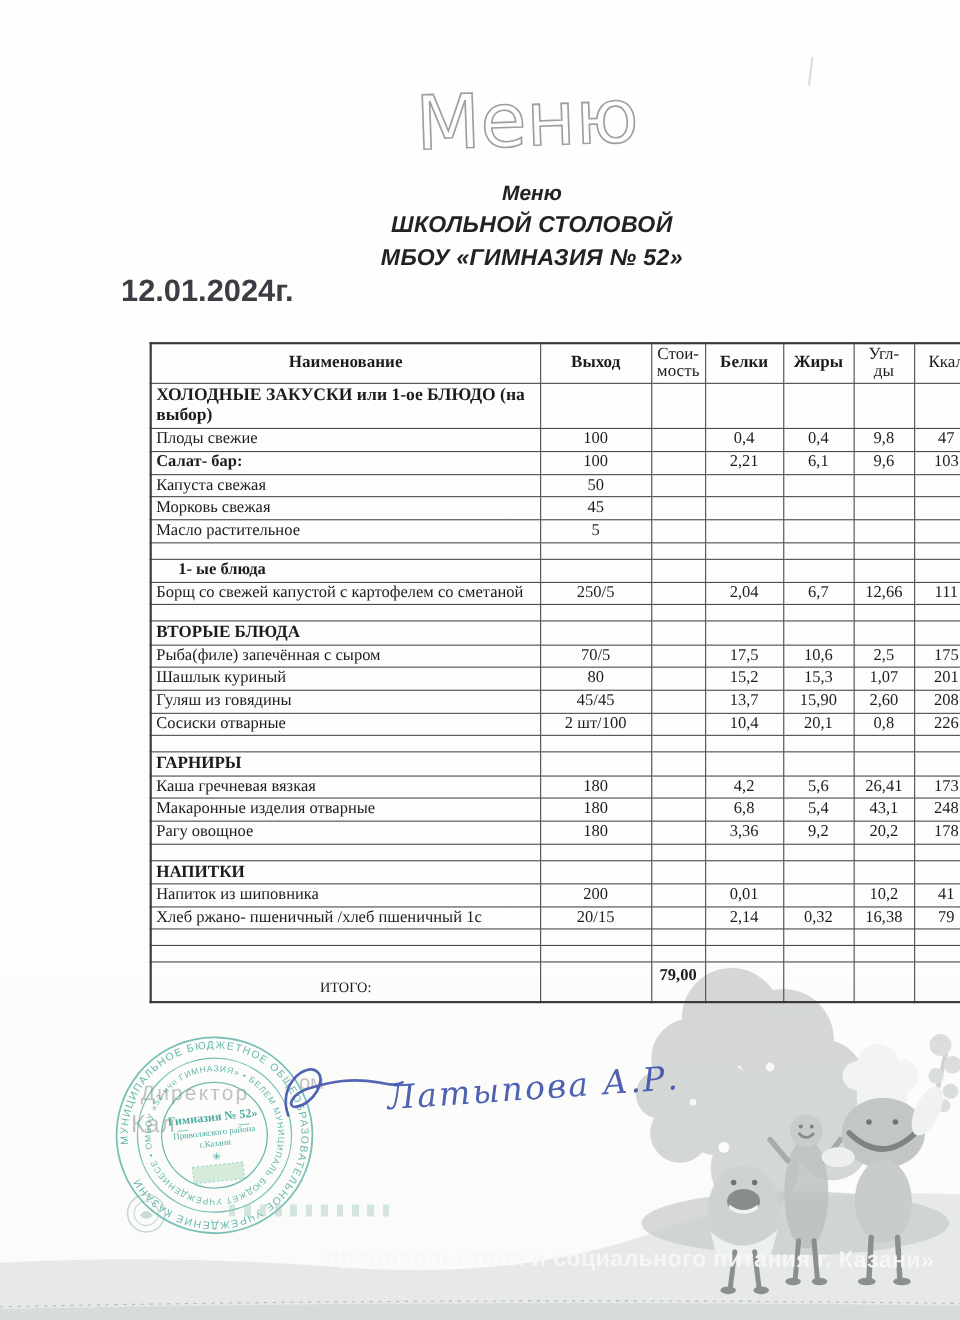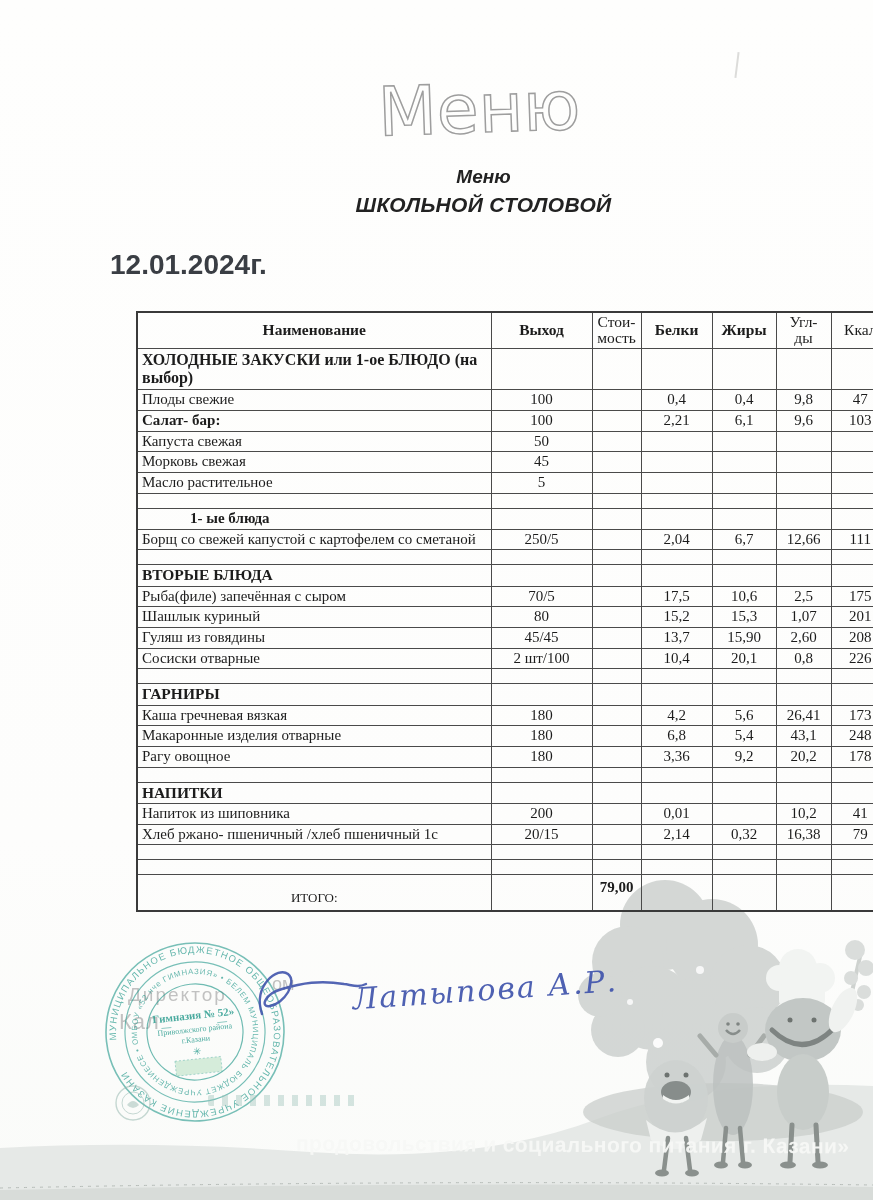--- a/index.html
+++ b/index.html
@@ -40,21 +40,21 @@
   .c-name{text-align:left;}
   .c-out,.c-cost,.c-protein,.c-fat,.c-carbs,.c-kcal{text-align:center;}
   tr.r-empty{height:15px;}
   tr.r-item{height:20px;}
   tr.r-item-bold{height:20px;}
   tr.r-item-bold .c-name{font-weight:bold;}
   tr.r-section{height:21px;}
   tr.r-section .c-name{font-weight:bold;font-size:15.5px;}
   tr.r-section2 .c-name{font-weight:bold;font-size:16px;line-height:1.15;padding:2px 4px;}
   tr.r-section-indent{height:21px;}
-  tr.r-section-indent .c-name{font-weight:bold;padding-left:52px;}
+  tr.r-section-indent .c-name{font-weight:bold;padding-left:24px;}
   tr.r-total{height:36px;}
   tr.r-total .c-name{font-weight:normal;text-align:center;font-size:13px;vertical-align:bottom;padding-bottom:5px;}
   tr.r-total .c-cost{font-weight:bold;vertical-align:top;padding-top:4px;}
   
   .faint-frag{position:absolute;z-index:3;font-family:"Liberation Sans", sans-serif;color:#b3b3b3;opacity:.8;}
   .frag-director{left:128px;top:984px;font-size:19px;letter-spacing:2px;}
   .frag-1{left:119px;top:1009px;font-size:22px;letter-spacing:1px;}
   .frag-2{left:272px;top:974px;font-size:18px;}
   .stamp{position:absolute;left:100px;top:937px;width:190px;height:190px;z-index:4;opacity:.86;transform:rotate(-6deg);}
   .stamp-mini{position:absolute;left:113px;top:1083px;width:40px;height:40px;z-index:4;opacity:.5;}
@@ -160,20 +160,21 @@
   <div class="wm-text">продовольствия и социального питания г. Казани»</div>
 
   <svg class="hand-title" viewBox="0 0 240 125">
     <text x="10" y="88" transform="rotate(-2 120 62)" style="font-family:'DejaVu Sans',sans-serif;font-size:68px;fill:none;stroke:#9e9e9e;stroke-width:1.5;">Меню</text>
   </svg>
   <div class="pencil-tick"></div>
 
   <div class="title-block">
     <div class="title-line1">Меню</div>
     <div class="title-line2">ШКОЛЬНОЙ СТОЛОВОЙ</div>
+    <div class="title-line3">МБОУ «ГИМНАЗИЯ № 52»</div>
   </div>
 
   <div class="menu-date">12.01.2024г.</div>
 
   <table class="menu">
     <colgroup>
       <col style="width:354px">
         <col style="width:101px">
         <col style="width:49px">
       <col style="width:71px">

